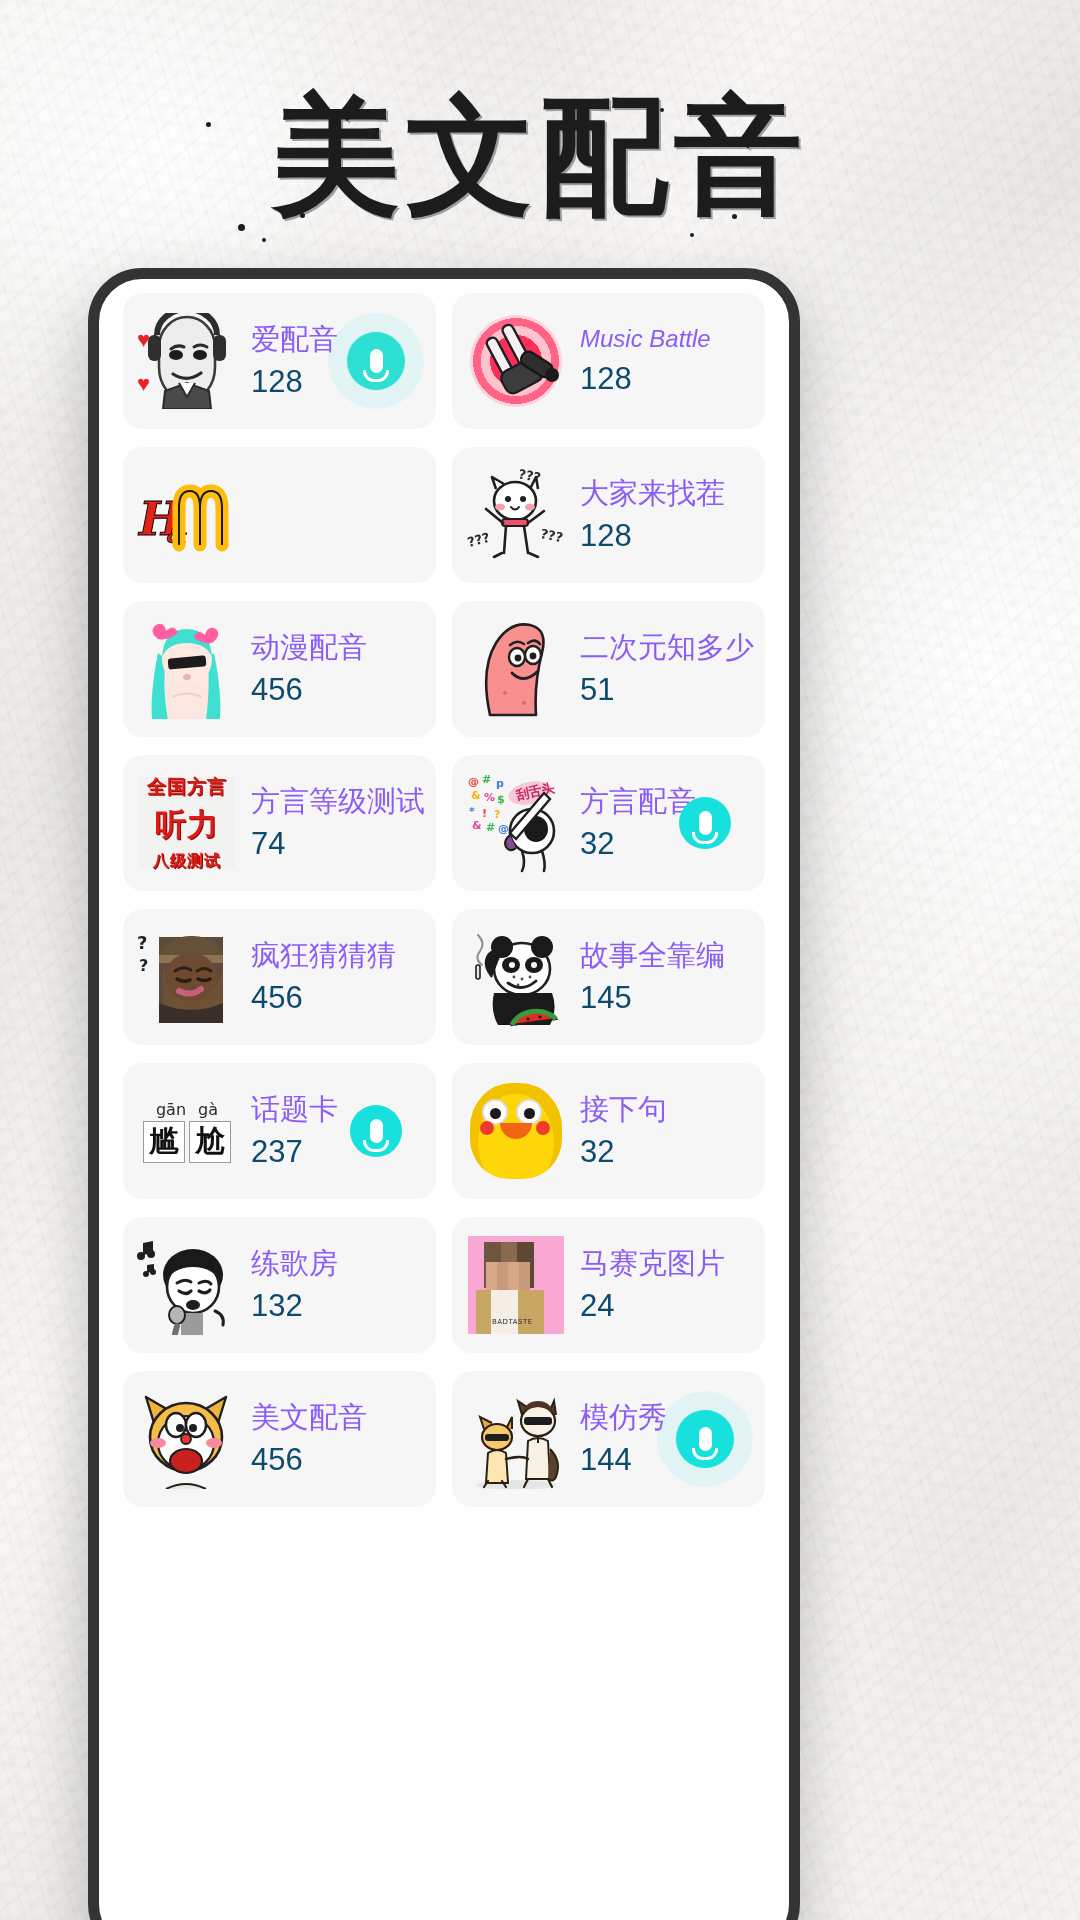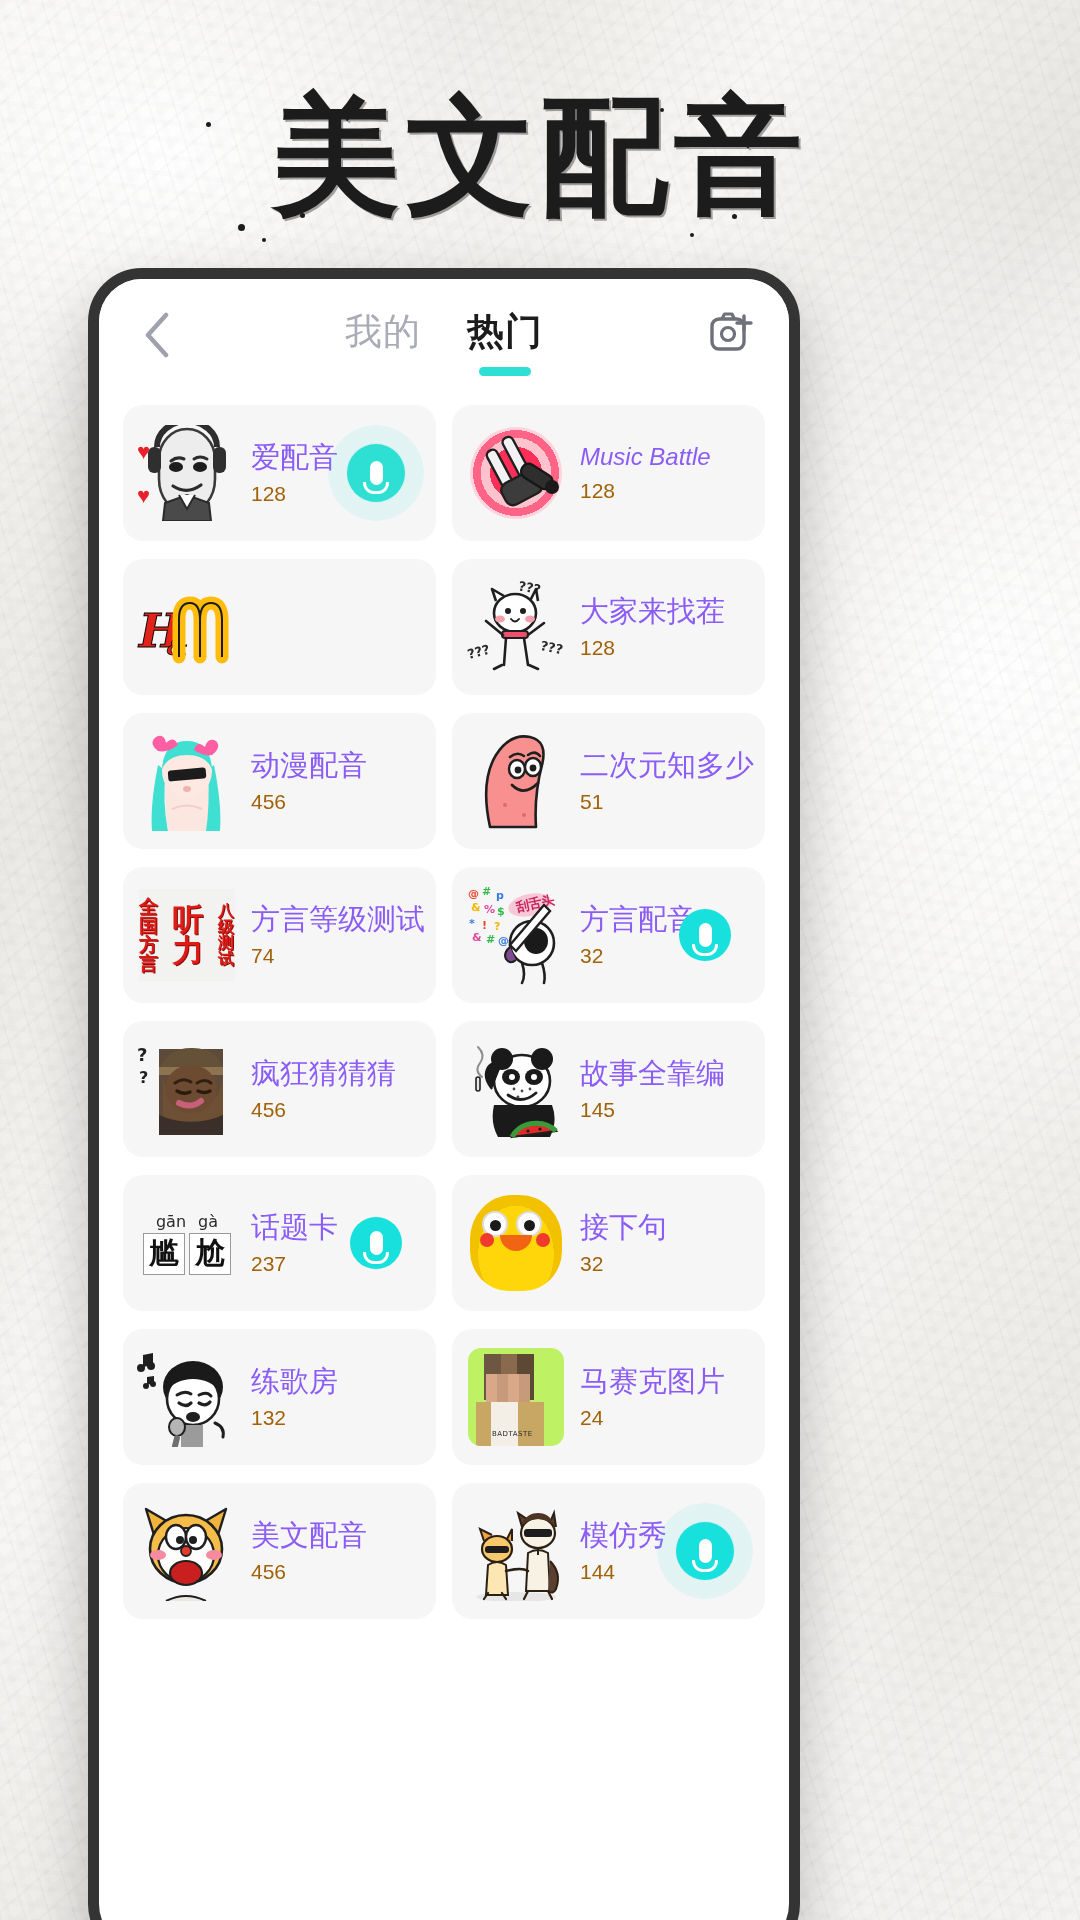--- a/index.html
+++ b/index.html
@@ -161,22 +161,22 @@
     flex: 1 1 auto;
   }
   .card-title {
     font-size: 29px;
     color: #8b5cf6;
     line-height: 1.18;
     white-space: nowrap;
   }
   .card-title.latin { font-size: 24px; font-style: italic; }
   .card-count {
-    font-size: 21px;
-    color: #a16207;
+    font-size: 31px;
+    color: #0c4a6e;
     margin-top: 7px;
   }
 
   
   .mic-badge {
     flex: 0 0 auto;
     width: 96px; height: 96px;
     display: flex; align-items: center; justify-content: center;
     margin-left: 4px;
   }
@@ -225,21 +225,21 @@
     border-radius: 50%;
     background: radial-gradient(circle, #fd2e57 0 40%, #ffc3ce 40% 54%, #ff6385 54% 66%, #ffd3dc 66% 80%, #ffe9ee 80% 100%);
   }
 
   .thumb-svg { display: block; }
 
   
   .poster-dialect {
     width: 96px; height: 92px;
     background: #f2f2f0;
-    display: flex; flex-direction: row;
+    display: flex; flex-direction: column;
     align-items: center; justify-content: center;
     gap: 13px;
   }
   .poster-dialect span {
     font-family: "DejaVu Sans", sans-serif;
     font-weight: 900;
     color: #dd1c17;
     letter-spacing: 1px;
     text-shadow: 1px 1px 0 #8d0b08;
     line-height: 1;
@@ -262,24 +262,23 @@
     font-size: 30px;
     display: flex; align-items: center; justify-content: center;
     color: #111; font-weight: 700;
     position: relative;
     background: #fff;
   }
 
   
   .mosaic {
     width: 96px; height: 98px;
-    background: #bef264;
+    background: #f9a8d4;
     position: relative;
     overflow: hidden;
-    border-radius: 13px;
   }
   .mosaic .face {
     position: absolute; left: 16px; top: 6px;
     width: 50px; height: 46px;
     background:
       linear-gradient(90deg, #6d5742 0 33%, #8a6a4c 33% 66%, #5d4833 66% 100%);
     filter: blur(0.5px);
   }
   .mosaic .skin {
     position: absolute; left: 18px; top: 26px;
@@ -340,51 +339,20 @@
 <div class="speck" style="left:262px;top:238px;width:4px;height:4px;"></div>
 <div class="speck" style="left:300px;top:213px;width:5px;height:5px;"></div>
 <div class="speck" style="left:703px;top:200px;width:8px;height:8px;"></div>
 <div class="speck" style="left:732px;top:214px;width:5px;height:5px;"></div>
 <div class="speck" style="left:690px;top:233px;width:4px;height:4px;"></div>
 <div class="speck" style="left:206px;top:122px;width:5px;height:5px;"></div>
 <div class="speck" style="left:660px;top:108px;width:4px;height:4px;"></div>
 
 <div id="phone-frame">
 
-  <div id="app-header">
-
-    <div class="back-btn">
-      <span>
-        <svg width="28" height="46" viewBox="0 0 28 46" aria-hidden="true">
-          <path d="M24 3 L6 23 L24 43" fill="none" stroke="#9fa2ae" stroke-width="4.5" stroke-linecap="round" stroke-linejoin="round"></path>
-        </svg>
-      </span>
-    </div>
-
-    <div class="tabs">
-      <div class="tab inactive">
-        <span>我的</span>
-      </div>
-      <div class="tab active">
-        <span>热门</span>
-        <span class="tab-underline" style="background:#2ee0d3;"></span>
-      </div>
-    </div>
-
-    <div class="header-right">
-      <span>
-        <svg width="46" height="46" viewBox="0 0 46 46" aria-hidden="true">
-          <rect x="4" y="9" width="32" height="30" rx="7" ry="7" fill="none" stroke="#6e707a" stroke-width="3.4"></rect>
-          <path d="M14 9 L16.5 4 L24 4 L26.5 9" fill="none" stroke="#6e707a" stroke-width="3.2" stroke-linejoin="round"></path>
-          <circle cx="20" cy="24" r="6.5" fill="none" stroke="#6e707a" stroke-width="3.2"></circle>
-          <path d="M36 6 V20 M29 13 H43" stroke="#6e707a" stroke-width="3.4" stroke-linecap="round"></path>
-        </svg>
-      </span>
-    </div>
-  </div>
 
   <div id="game-grid">
 
     <div class="game-card">
       <div class="card-thumb">
         <span class="heart h1">♥</span>
         <span class="heart h2">♥</span>
         <svg class="thumb-svg" width="84" height="96" viewBox="0 0 84 96" aria-hidden="true">
           <path d="M14 34 a28 30 0 0 1 56 0 v20 a28 34 0 0 1 -56 0 z" fill="#ededed" stroke="#3a3a3a" stroke-width="2.6"></path>
           <path d="M12 22 a30 26 0 0 1 60 0" fill="none" stroke="#2e2e2e" stroke-width="6"></path>

